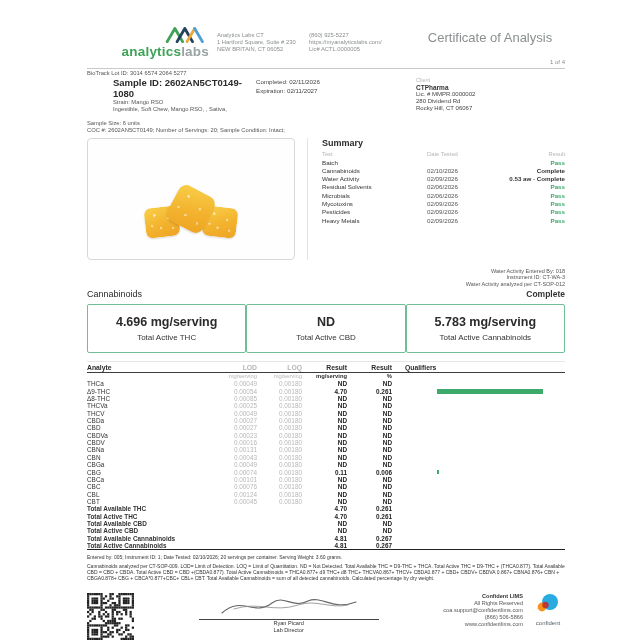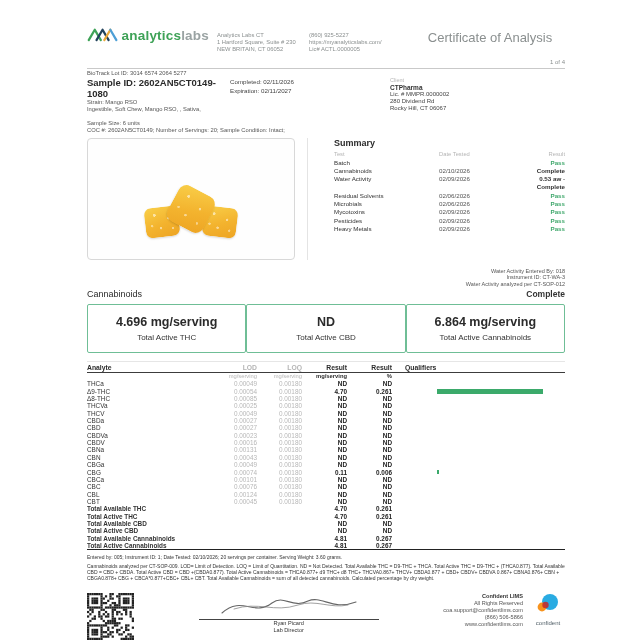--- a/index.html
+++ b/index.html
@@ -1,36 +1,36 @@
 <!DOCTYPE html>
 <html><head>
 <meta charset="utf-8">
 <style>
   html,body{margin:0;padding:0;background:#fff;}
   .page{position:relative;width:644px;height:644px;box-sizing:border-box;
         padding:26px 79px 0 87px;background:#fff;overflow:hidden;
         font-family:"Liberation Sans",sans-serif;color:#333;}
   
   .hdr{display:flex;align-items:flex-start;}
-  .logo-block{width:122px;display:flex;flex-direction:row;align-items:center;}
+  .logo-block{width:122px;display:flex;flex-direction:column;align-items:flex-end;}
   .logo-word{font-size:13.5px;letter-spacing:.2px;margin-top:1px;}
   .logo-word .w1{color:#3EA257;font-weight:bold;}
   .logo-word .w2{color:#9aa3a3;font-weight:bold;}
   .hdr-col{font-size:5.8px;color:#8a8f8f;line-height:7.2px;margin-top:6px;}
   .hdr-col.c1{width:92px;margin-left:8px;}
   .hdr-col.c2{width:106px;}
   .hdr-title{flex:1;text-align:right;}
   .hdr-title .t{font-size:13px;color:#8a8f8f;margin-top:4px;text-align:center;}
   .hdr-title .p{font-size:6px;color:#8a8f8f;margin-top:14px;}
   .hdr-rule{border:none;border-top:1px solid #c9c9c9;margin:3px 0 0 0;}
   
   .batch{font-size:12px;font-weight:bold;color:#2b2b2b;margin-top:3px;}
   .biotrack{font-size:5.8px;color:#555;margin-top:1px;}
   .meta-row{display:flex;margin-top:1px;}
-  .meta-a{width:143px;}
+  .meta-a{width:143px;margin-left:26px;}
   .sample-id{font-size:9.5px;font-weight:bold;color:#2b2b2b;}
   .meta-small{font-size:5.8px;color:#555;line-height:7px;}
   .meta-b{width:100px;font-size:6.2px;color:#444;line-height:8.5px;padding-top:1px;}
   .meta-c{margin-left:60px;font-size:6px;color:#444;line-height:7px;}
   .meta-c .lbl{color:#b5b5b5;font-size:5.5px;}
   .meta-c .nm{font-weight:bold;font-size:6.5px;color:#333;}
   .size-block{font-size:5.8px;color:#555;line-height:6.8px;margin-top:7px;}
   
   .mid{display:flex;margin-top:4px;}
   .imgbox{width:206px;height:120px;border:1px solid #d8d8d8;border-radius:4px;
@@ -41,21 +41,21 @@
            radial-gradient(circle at 30% 25%, rgba(255,255,255,.55) 0 1.2px, transparent 1.6px),
            radial-gradient(circle at 70% 40%, rgba(255,255,255,.5) 0 1px, transparent 1.5px),
            radial-gradient(circle at 45% 70%, rgba(255,255,255,.5) 0 1px, transparent 1.5px),
            radial-gradient(circle at 80% 75%, rgba(255,255,255,.45) 0 1px, transparent 1.4px),
            radial-gradient(circle at 20% 60%, rgba(255,255,255,.45) 0 1px, transparent 1.4px),
            linear-gradient(160deg,#f9cf49 0%,#f3b32e 55%,#eda424 100%);
          box-shadow:0 1px 2px rgba(0,0,0,.15);}
   .g-left{width:34px;height:30px;left:2px;top:26px;transform:rotate(-7deg);}
   .g-right{width:34px;height:30px;right:2px;top:26px;transform:rotate(7deg);}
   .g-center{width:40px;height:40px;left:28px;top:8px;transform:rotate(28deg);border-radius:9px;}
-  .summary{flex:1;margin-left:12px;border-left:1px solid #e4e4e4;padding-left:26px;}
+  .summary{flex:1;margin-left:12px;border-left:1px solid #e4e4e4;padding-left:14px;}
   .summary h2{font-size:9px;margin:0 0 3px 0;color:#2b2b2b;}
   .s-head{display:flex;font-size:5.8px;color:#b5b5b5;margin-bottom:2px;}
   .s-c1{width:105px;} .s-c2{width:78px;} .s-c3{flex:1;text-align:right;}
   .srow{display:flex;font-size:6.2px;line-height:8.3px;}
   .srow .s-c1{color:#333;} .srow .s-c2{color:#555;}
   .srow .s-c3{font-weight:bold;color:#333;}
   .srow.pass .s-c3{color:#3FA76B;}
   
   .wa-note{text-align:right;font-size:5.5px;color:#555;line-height:6.6px;margin-top:8px;}
   .comp-row{display:flex;align-items:flex-end;margin-top:2px;}
@@ -231,21 +231,21 @@
   <div class="cards">
     <div class="card">
       <div class="v">4.696 mg/serving</div>
       <div class="l">Total Active THC</div>
     </div>
     <div class="card">
       <div class="v">ND</div>
       <div class="l">Total Active CBD</div>
     </div>
     <div class="card">
-      <div class="v">6.864 mg/serving</div>
+      <div class="v">5.783 mg/serving</div>
       <div class="l">Total Active Cannabinoids</div>
     </div>
   </div>
 
   <div class="atable">
     <div class="agrid ahead">
       <span class="ath">Analyte</span>
       <span class="ath gray">LOD</span>
       <span class="ath gray">LOQ</span>
       <span class="ath r">Result</span>

